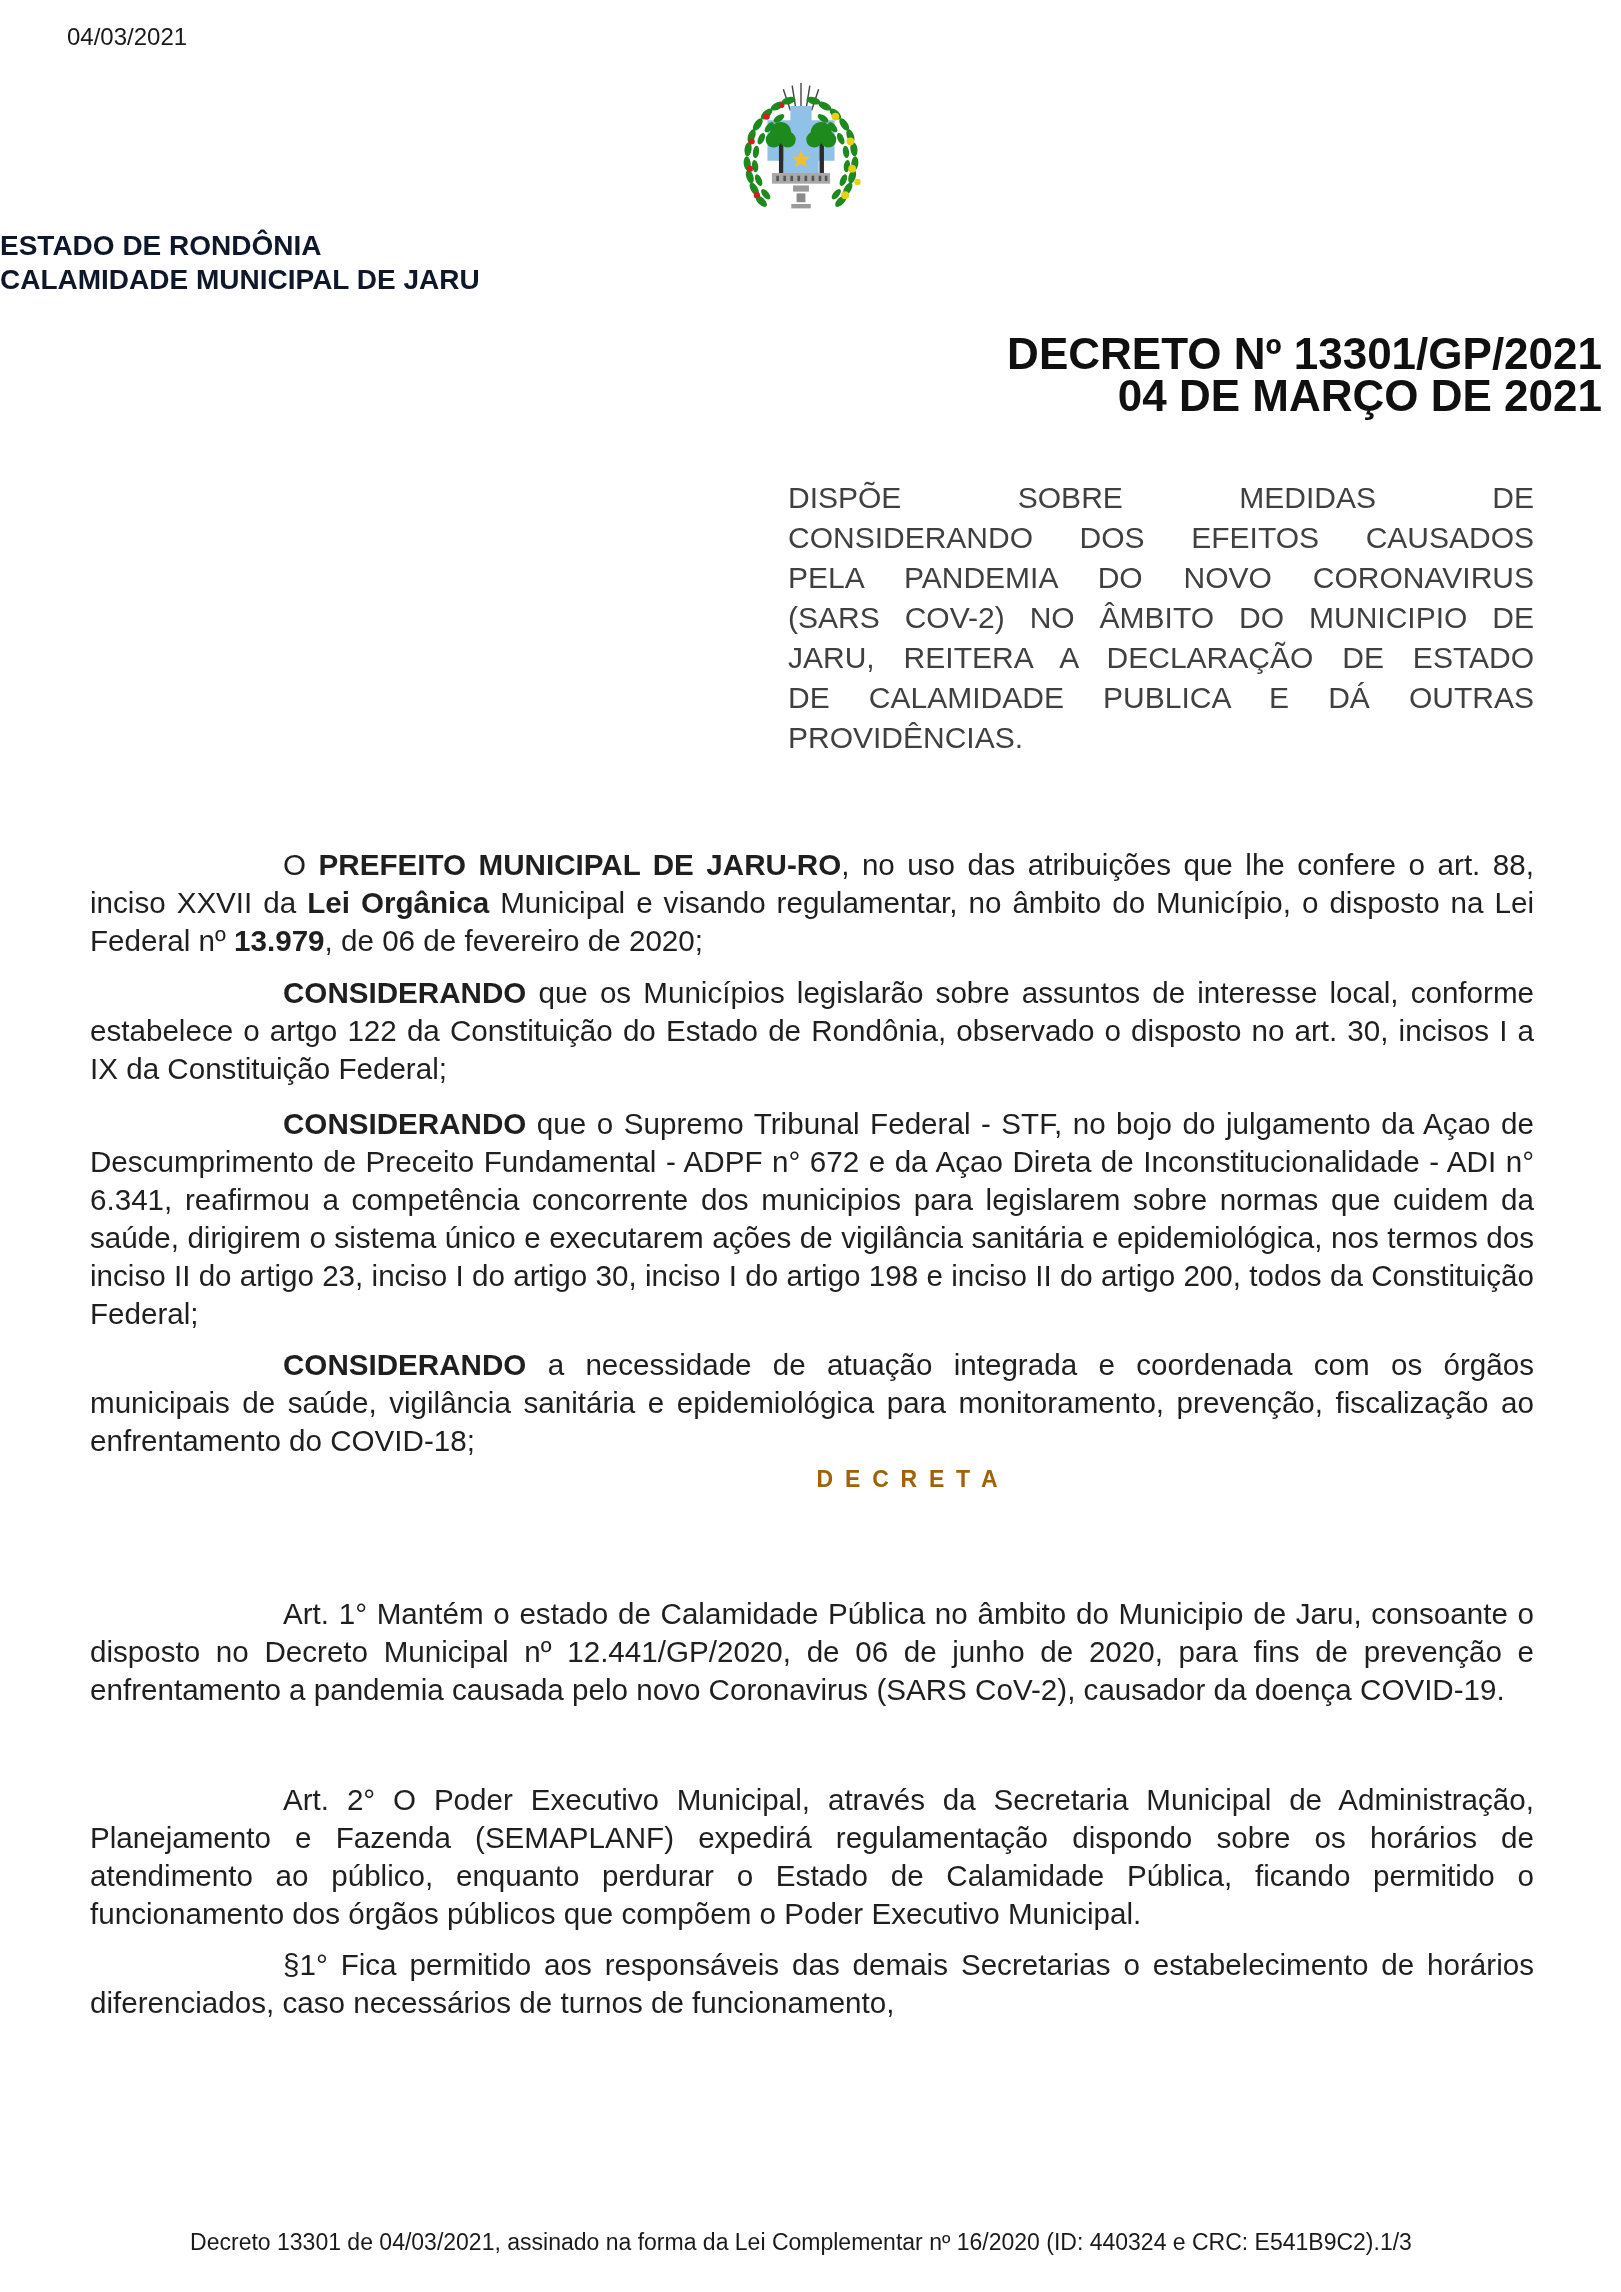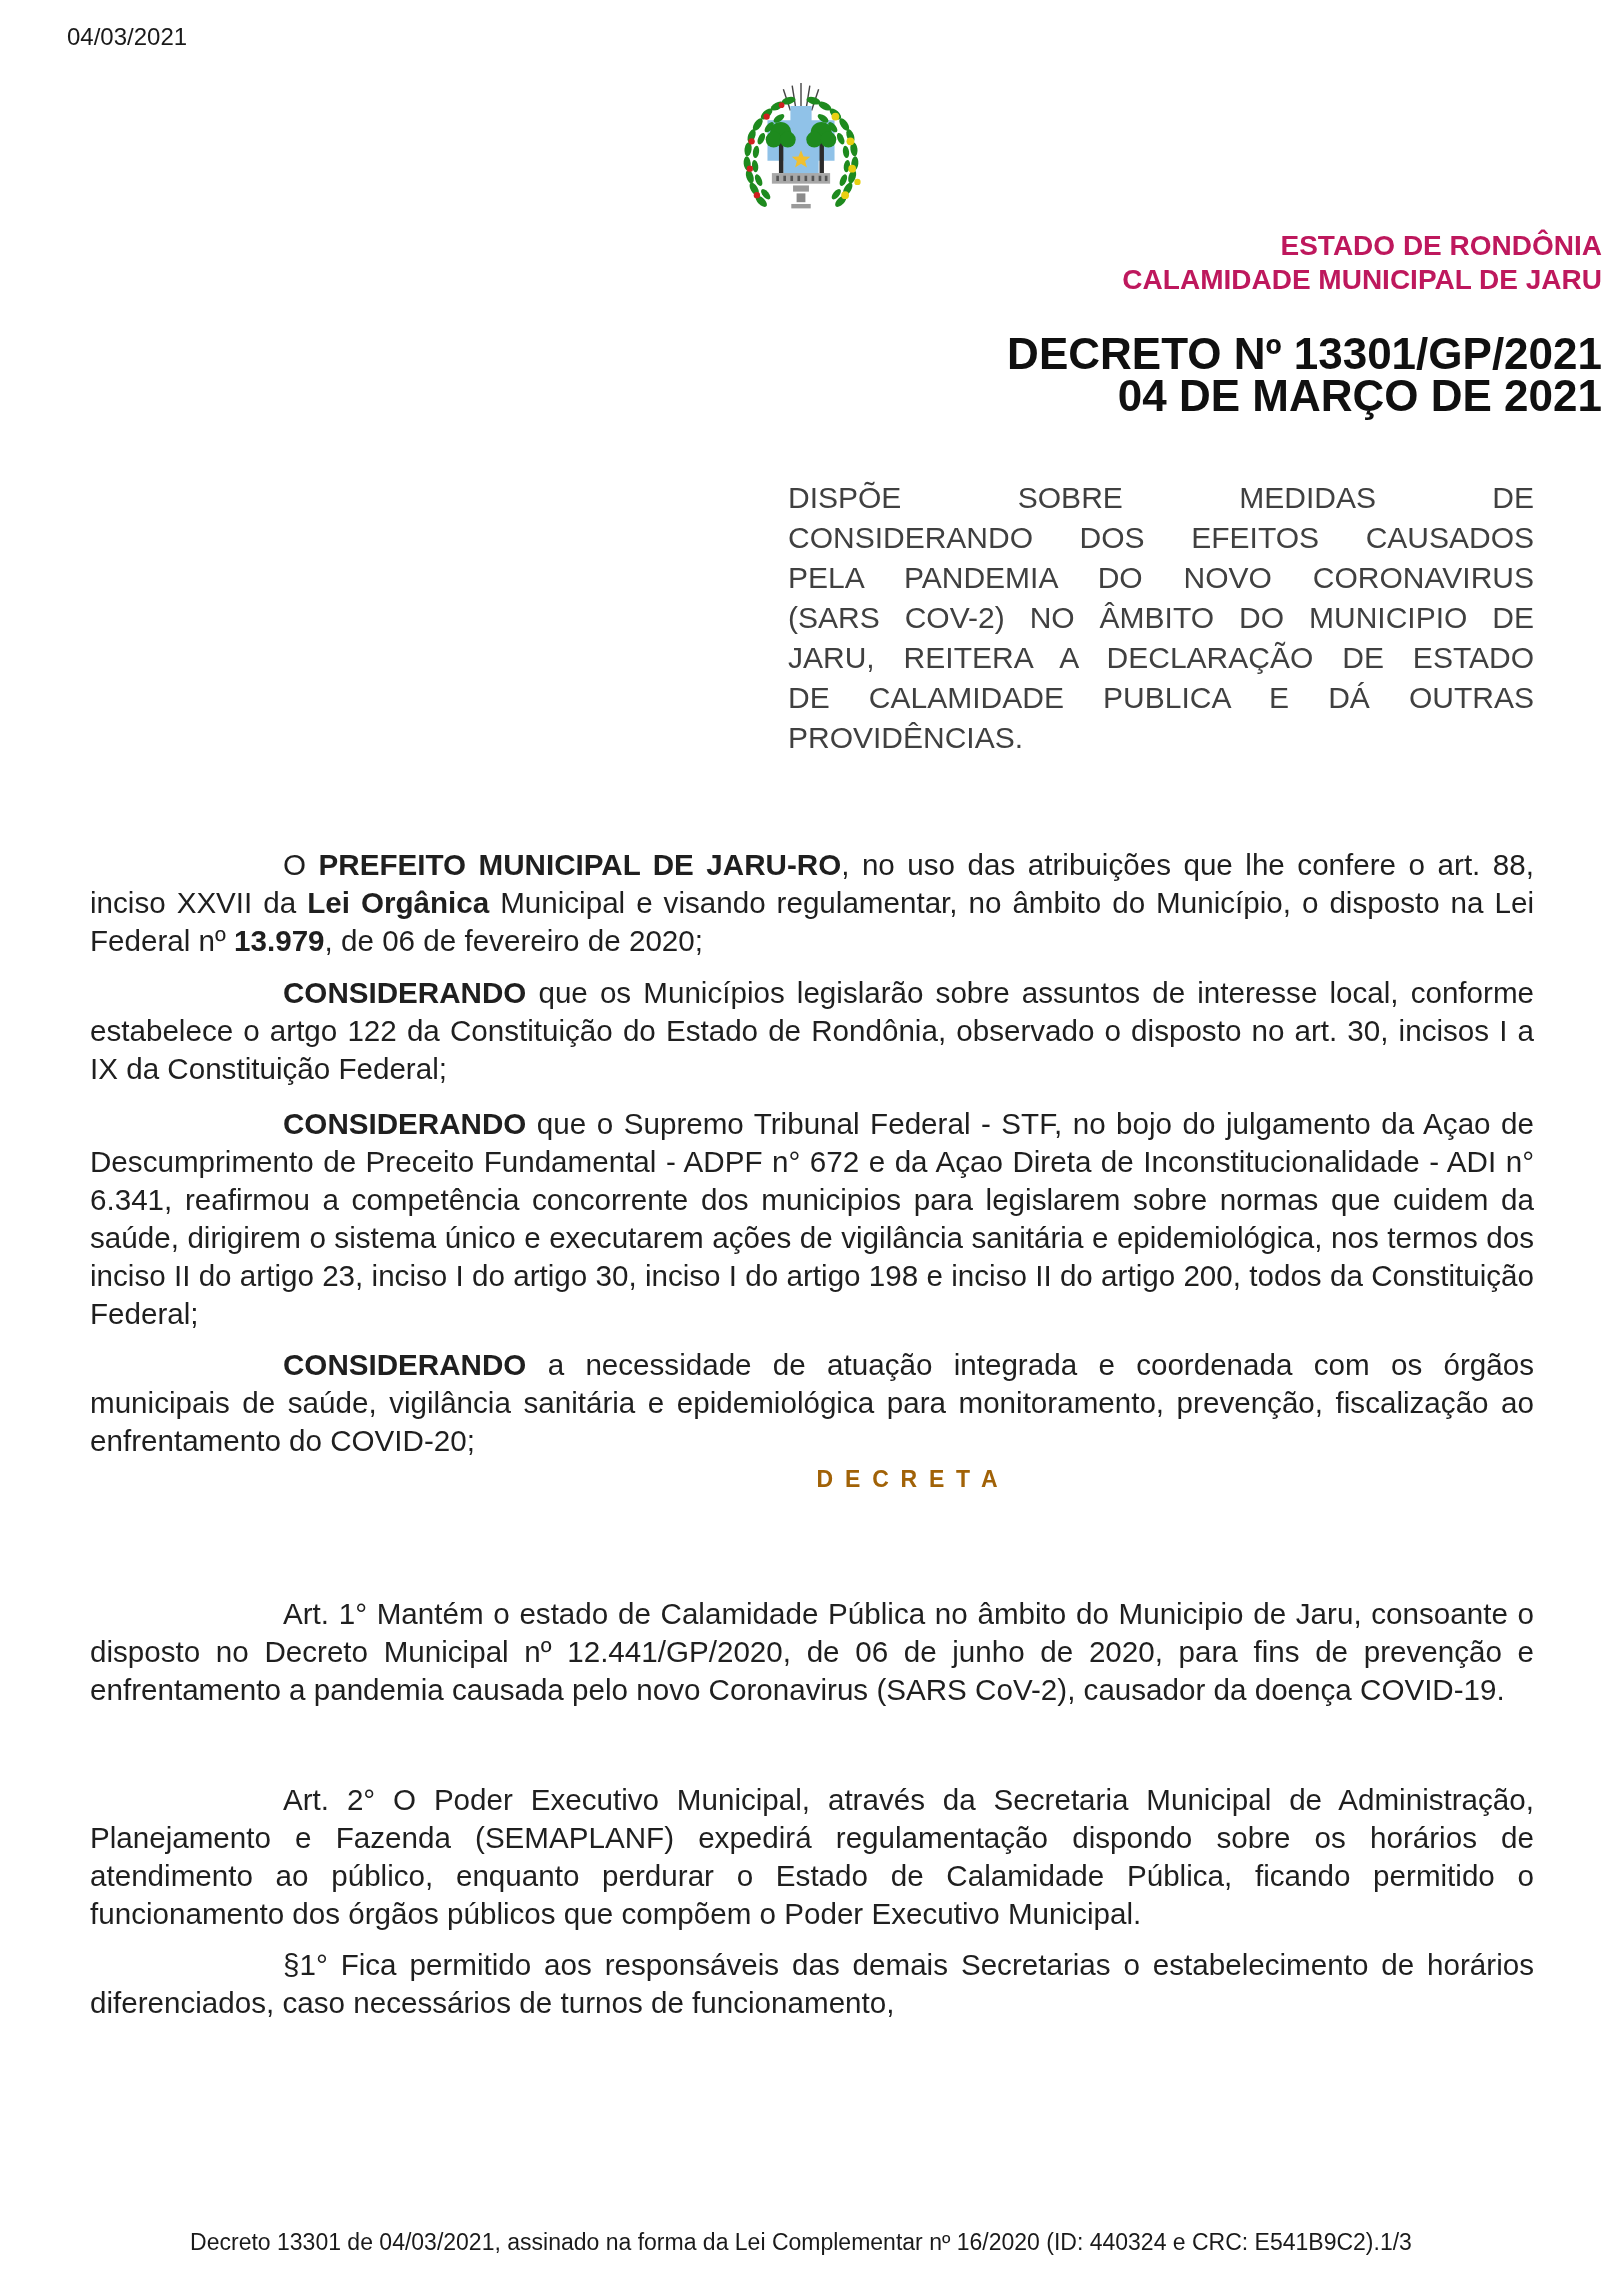--- a/index.html
+++ b/index.html
@@ -3,22 +3,22 @@
 <meta charset="utf-8">
 <style>
   html,body{margin:0;padding:0;background:#ffffff;}
   .page{
     position:relative;width:1602px;height:2293px;background:#ffffff;
     font-family:"Liberation Sans",sans-serif;color:#1f1f1f;overflow:hidden;
   }
   .print-date{position:absolute;left:67px;top:23px;font-size:24px;color:#1a1a1a;}
   .crest{position:absolute;left:50%;top:81px;transform:translateX(-50%);}
   .org{
-    position:absolute;left:0;right:0;top:229px;text-align:right;
-    font-weight:700;font-size:28px;line-height:34px;color:#be185d;
+    position:absolute;left:0;right:0;top:229px;text-align:left;
+    font-weight:700;font-size:28px;line-height:34px;color:#0f172a;
   }
   .title{
     position:absolute;left:0;right:0;top:333px;text-align:right;
     font-weight:700;font-size:44px;line-height:42px;color:#101010;
   }
   .ementa{
     position:absolute;left:788px;width:746px;top:478px;
     font-size:30px;line-height:40px;color:#404040;
   }
   .ementa-line{text-align:justify;text-align-last:justify;}
@@ -169,21 +169,21 @@
       <div class="ementa-line">(SARS COV-2) NO ÂMBITO DO MUNICIPIO DE</div>
       <div class="ementa-line">JARU, REITERA A DECLARAÇÃO DE ESTADO</div>
       <div class="ementa-line">DE CALAMIDADE PUBLICA E DÁ OUTRAS</div>
       <div class="ementa-line last">PROVIDÊNCIAS.</div>
     </div>
 
   <div class="bodytext">
     <p><span>O </span><span class="b">PREFEITO MUNICIPAL DE JARU-RO</span><span>, no uso das atribuições que lhe confere o art. 88, inciso XXVII da </span><span class="b">Lei Orgânica</span><span> Municipal e visando regulamentar, no âmbito do Município, o disposto na Lei Federal nº </span><span class="b">13.979</span><span>, de 06 de fevereiro de 2020;</span></p>
     <p class="mt-a"><span class="b">CONSIDERANDO</span><span> que os Municípios legislarão sobre assuntos de interesse local, conforme estabelece o artgo 122 da Constituição do Estado de Rondônia, observado o disposto no art. 30, incisos I a IX da Constituição Federal;</span></p>
     <p class="mt-b"><span class="b">CONSIDERANDO</span><span> que o Supremo Tribunal Federal - STF, no bojo do julgamento da Açao de Descumprimento de Preceito Fundamental - ADPF n° 672 e da Açao Direta de Inconstitucionalidade - ADI n° 6.341, reafirmou a competência concorrente dos municipios para legislarem sobre normas que cuidem da saúde, dirigirem o sistema único e executarem ações de vigilância sanitária e epidemiológica, nos termos dos inciso II do artigo 23, inciso I do artigo 30, inciso I do artigo 198 e inciso II do artigo 200, todos da Constituição Federal;</span></p>
-    <p class="mt-c"><span class="b">CONSIDERANDO</span><span> a necessidade de atuação integrada e coordenada com os órgãos municipais de saúde, vigilância sanitária e epidemiológica para monitoramento, prevenção, fiscalização ao enfrentamento do COVID-20;</span></p>
+    <p class="mt-c"><span class="b">CONSIDERANDO</span><span> a necessidade de atuação integrada e coordenada com os órgãos municipais de saúde, vigilância sanitária e epidemiológica para monitoramento, prevenção, fiscalização ao enfrentamento do COVID-18;</span></p>
     <p class="decreta">D E C R E T A</p>
     <p class="mt-art1"><span>Art. 1° Mantém o estado de Calamidade Pública no âmbito do Municipio de Jaru, consoante o disposto no Decreto Municipal nº 12.441/GP/2020, de 06 de junho de 2020, para fins de prevenção e enfrentamento a pandemia causada pelo novo Coronavirus (SARS CoV-2), causador da doença COVID-19.</span></p>
     <p class="mt-art2"><span>Art. 2° O Poder Executivo Municipal, através da Secretaria Municipal de Administração, Planejamento e Fazenda (SEMAPLANF) expedirá regulamentação dispondo sobre os horários de atendimento ao público, enquanto perdurar o Estado de Calamidade Pública, ficando permitido o funcionamento dos órgãos públicos que compõem o Poder Executivo Municipal.</span></p>
     <p class="mt-par"><span>§1° Fica permitido aos responsáveis das demais Secretarias o estabelecimento de horários diferenciados, caso necessários de turnos de funcionamento,</span></p>
   </div>
 
   <div class="footer">
     <span>Decreto 13301 de 04/03/2021, assinado na forma da Lei Complementar nº 16/2020 (ID: 440324 e CRC: E541B9C2).</span>
     <span>1/3</span>
   </div>

